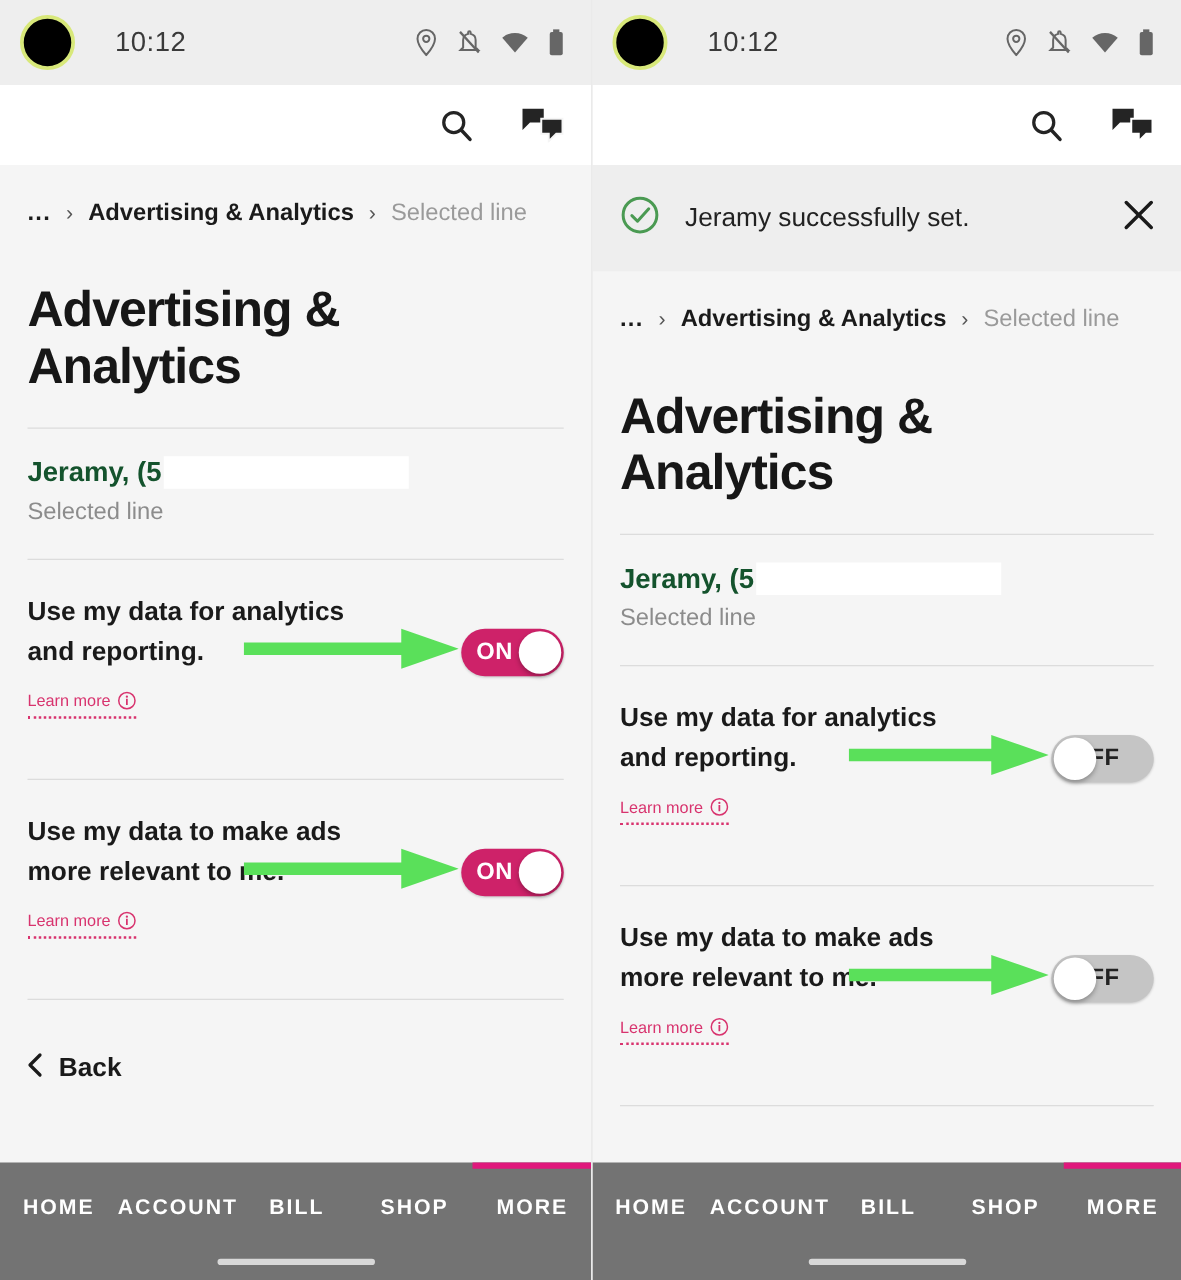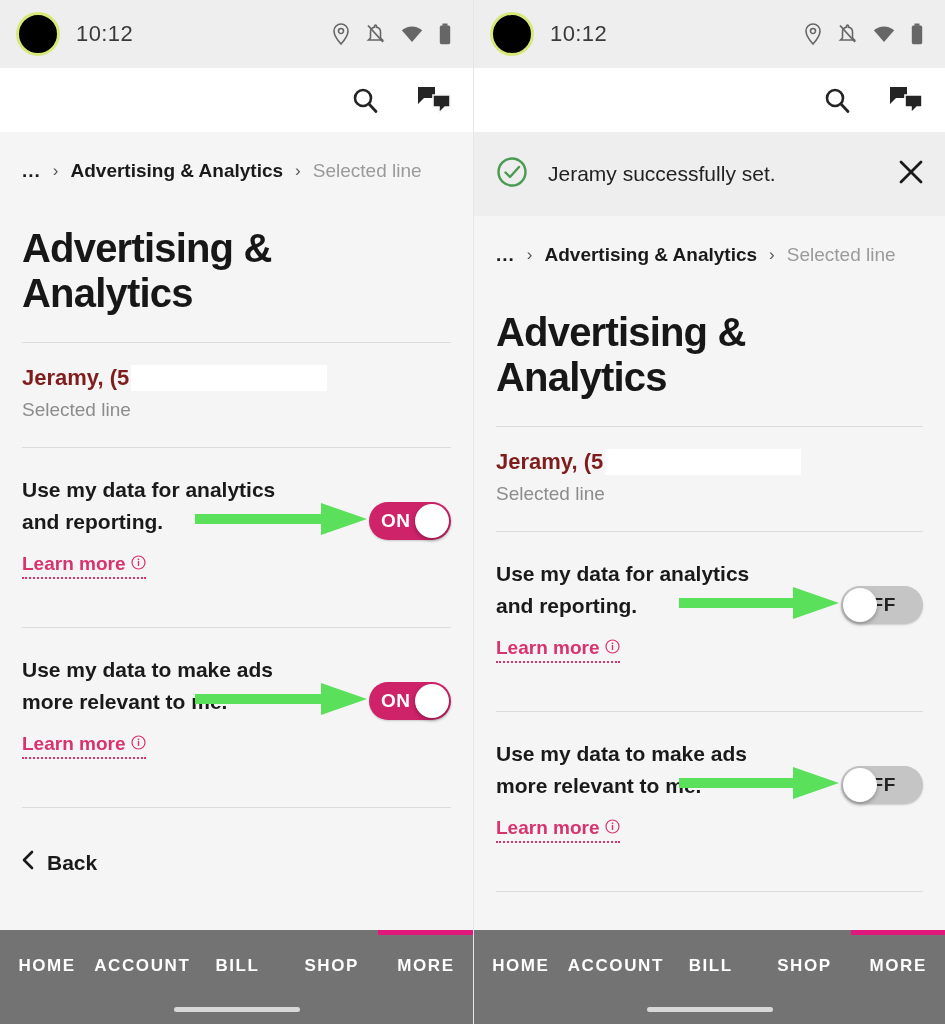--- a/index.html
+++ b/index.html
@@ -25,21 +25,21 @@
     background: #eeeeee;
     display: flex; align-items: center;
     padding: 0 22px 0 16px;
   }
   .cam-cutout {
     width: 44px; height: 44px; border-radius: 50%;
     background: #000; border: 3px solid #d8e87a;
     flex: 0 0 44px;
   }
   .clock {
-    margin-left: 16px;
+    margin-left: 32px;
     font-size: 22px; color: #3a3a3a; letter-spacing: .4px;
   }
   .status-icons {
     margin-left: auto;
     display: flex; align-items: center; gap: 16px;
   }
   .status-icons svg { display: block; }
 
   
   .appbar {
@@ -83,21 +83,21 @@
     font-size: 40px; font-weight: bold; color: #171717;
     letter-spacing: -0.8px;
     margin-top: 44px;
   }
   .divider {
     height: 1px; background: #dcdcdc;
     margin: 26px 0 0 0;
   }
   .line-block { padding-top: 22px; }
   .line-name {
-    font-size: 22px; font-weight: bold; color: #7f1d1d;
+    font-size: 22px; font-weight: bold; color: #14532d;
     display: flex; align-items: center;
   }
   .redaction {
     display: inline-block;
     height: 26px; width: 196px;
     background: #ffffff;
     margin-left: 2px;
   }
   .line-sub {
     font-size: 19px; color: #8c8c8c; margin-top: 8px;
@@ -110,28 +110,27 @@
   }
   .setting .row {
     display: flex; align-items: center;
   }
   .setting-label {
     font-size: 21px; font-weight: bold; color: #1a1a1a;
     line-height: 1.5;
     max-width: 280px;
   }
   .learn-more {
-    display: inline-flex; align-items: flex-end; gap: 6px;
+    display: inline-flex; align-items: flex-start; gap: 6px;
     margin-top: 16px;
-    font-size: 19px; color: #d8336e;
+    font-size: 13px; color: #d8336e;
     border-bottom: 2px dotted #d8336e;
     padding-bottom: 2px;
     width: fit-content;
     cursor: pointer;
-    font-weight: bold;
   }
 
   
   .toggle-area {
     position: absolute;
     right: 0; top: 52px;
     display: flex; align-items: center;
   }
   .green-arrow { display: block; margin-right: 2px; }
   .toggle {

